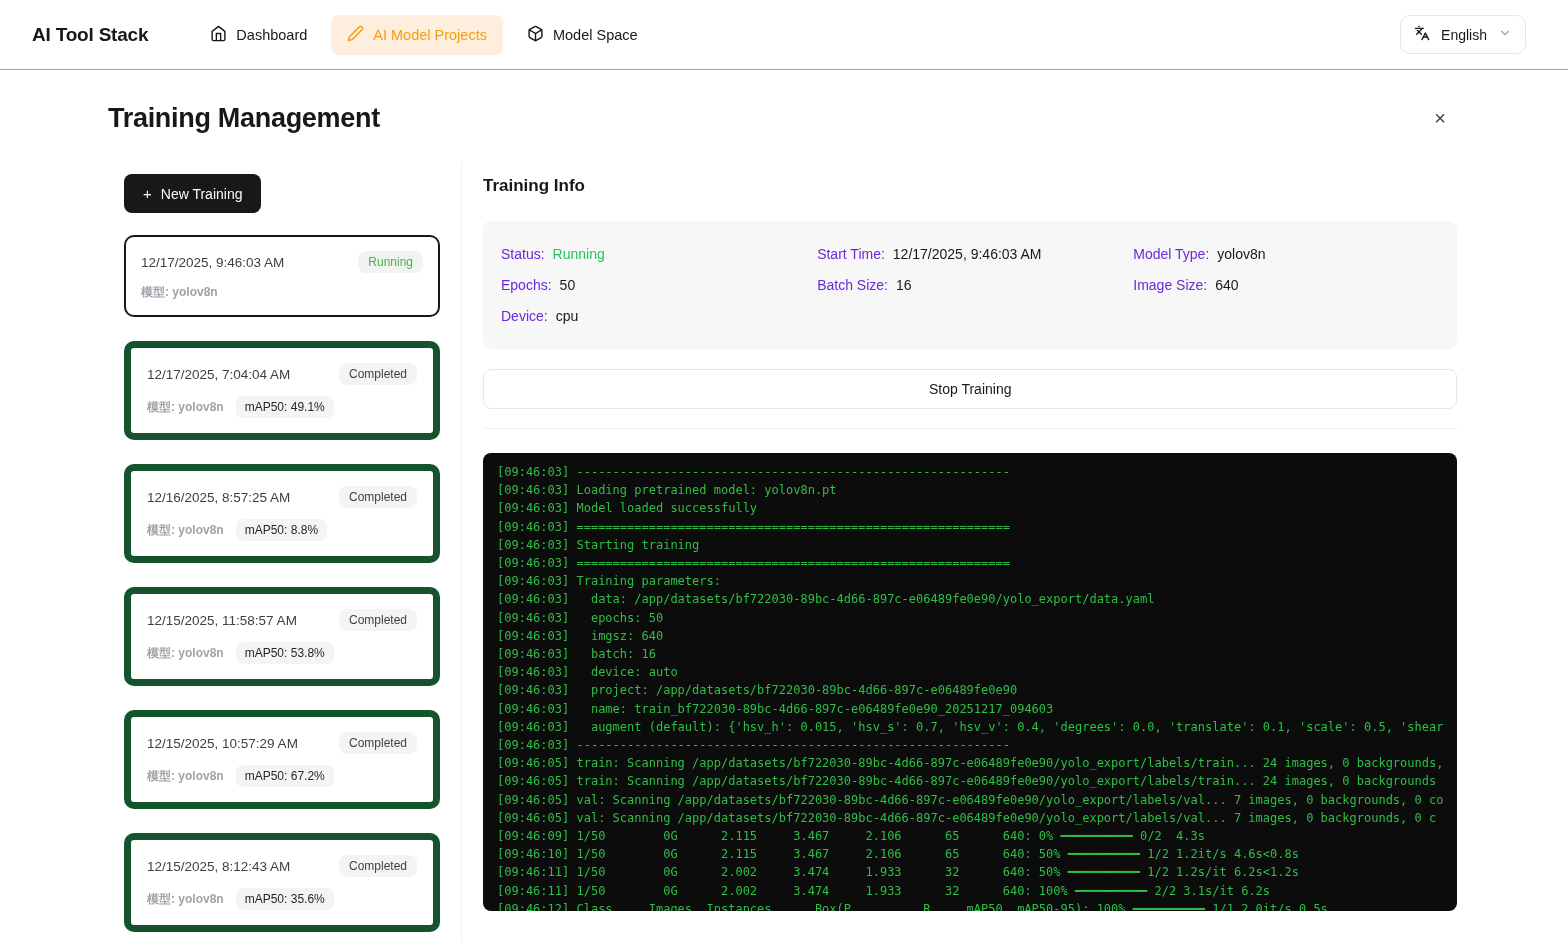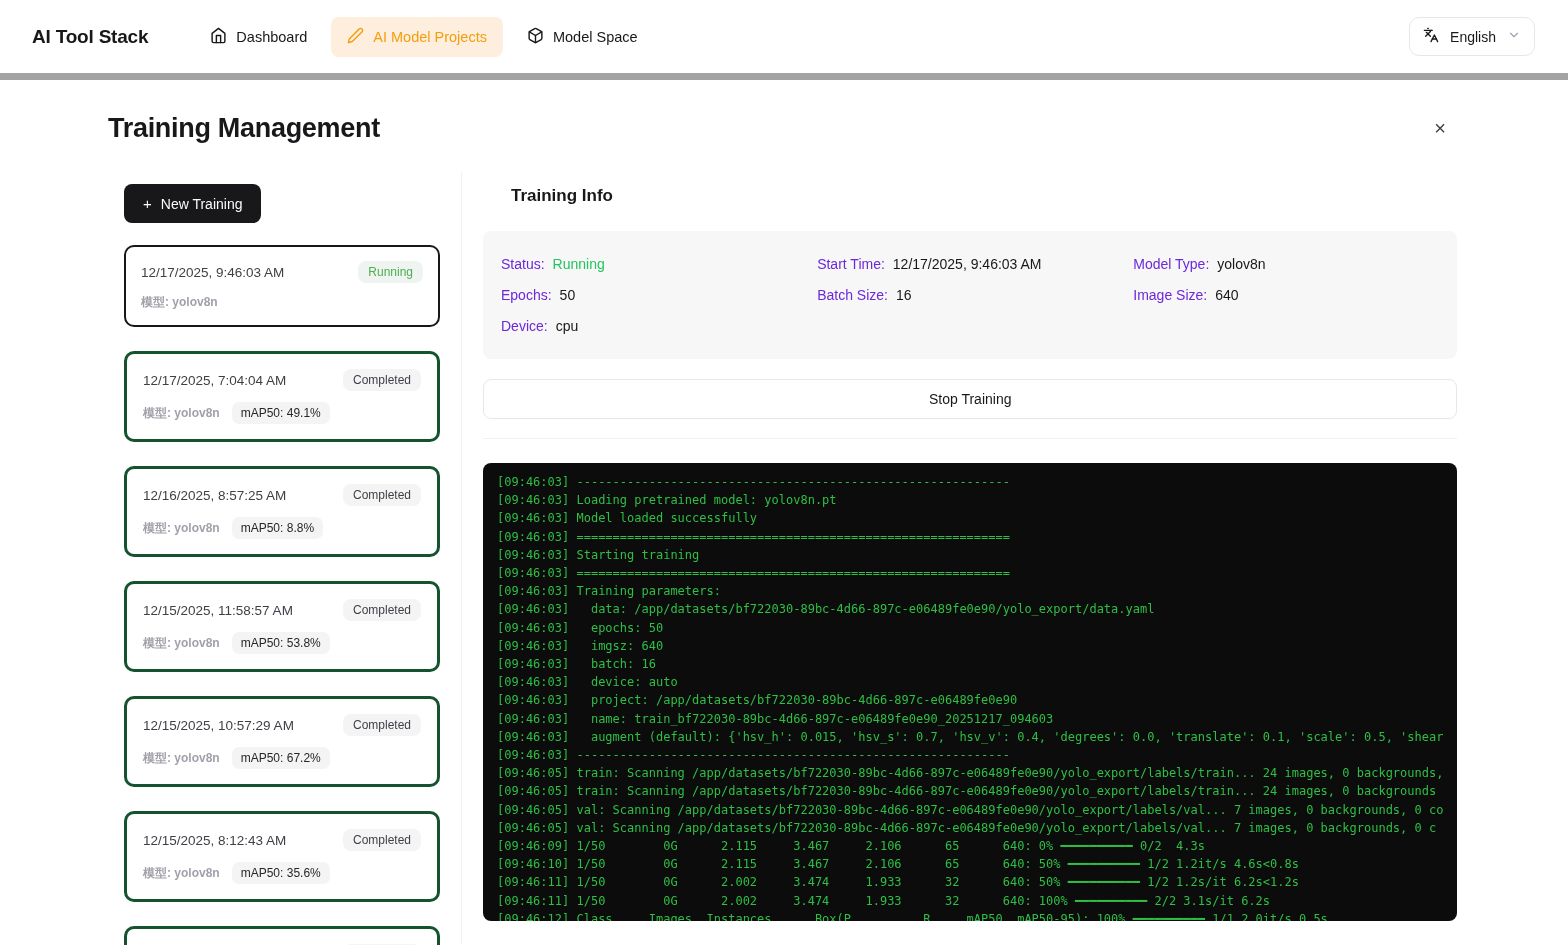--- a/index.html
+++ b/index.html
@@ -6,25 +6,25 @@
   html, body { width: 1568px; height: 945px; }
   body {
     font-family: "Liberation Sans", sans-serif;
     background: #ffffff;
     color: #18181b;
     overflow: hidden;
   }
 
   
   .navbar {
-    height: 80px;
+    height: 70px;
     display: flex;
     align-items: center;
-    padding: 0 33px 0 32px;
-    border-bottom: 7px solid #a3a3a3;
+    padding: 0 42px 0 32px;
+    border-bottom: 1px solid #a3a3a3;
     background: #fff;
   }
   .brand { font-size: 19px; font-weight: bold; letter-spacing: -0.2px; }
   .nav-items { display: flex; align-items: center; gap: 8px; margin-left: 46px; }
   .nav-item {
     display: flex; align-items: center; gap: 9px;
     padding: 10px 16px; border-radius: 8px;
     font-size: 14.5px; color: #18181b; cursor: pointer; white-space: nowrap;
   }
   .nav-item svg { width: 17px; height: 17px; }
@@ -62,41 +62,41 @@
   .new-training-btn {
     display: inline-flex; align-items: center; gap: 9px;
     background: #18181b; color: #fafafa;
     border: none; border-radius: 8px;
     padding: 11px 19px; font-size: 14px; cursor: pointer;
     font-family: "Liberation Sans", sans-serif;
     margin-bottom: 22px;
   }
   .new-training-btn .plus { font-size: 15px; }
   .card {
-    border: 3px solid #14532d; border-radius: 10px;
+    border: 7px solid #14532d; border-radius: 10px;
     padding: 15px 16px; margin-bottom: 24px; cursor: pointer; background: #fff;
   }
   .card.selected { border: 2px solid #18181b; padding: 14px 15px; }
   .card-top { display: flex; justify-content: space-between; align-items: center; gap: 8px; }
   .card-date { font-size: 13.5px; color: #3f3f46; }
   .status-badge {
     font-size: 12px; padding: 4px 10px; border-radius: 8px;
     background: #f4f4f5; color: #3f3f46; white-space: nowrap;
   }
   .status-badge.running { color: #4caf50; background: #f0f4f0; }
   .card-bottom { margin-top: 11px; display: flex; align-items: center; gap: 12px; }
   .card-model { font-size: 12px; color: #a1a1aa; font-weight: bold; }
   .map-badge {
     font-size: 12px; color: #27272a; background: #f4f4f5;
     border-radius: 7px; padding: 4px 9px; white-space: nowrap;
   }
 
   
   .section-title { font-size: 17px; font-weight: bold; }
-  .title-info { margin-top: 14px; margin-left: 28px; }
+  .title-info { margin-top: 14px; }
   .info-box {
     margin-top: 25px; background: #f7f7f8; border-radius: 8px;
     padding: 25px 18px;
   }
   .info-grid { display: grid; grid-template-columns: 1fr 1fr 1fr; row-gap: 15px; column-gap: 10px; }
   .info-field { font-size: 14px; display: flex; gap: 8px; align-items: baseline; }
   .info-label { color: #6d28d9; }
   .info-value { color: #18181b; }
   .info-value.green { color: #22c55e; }
   .stop-btn {

